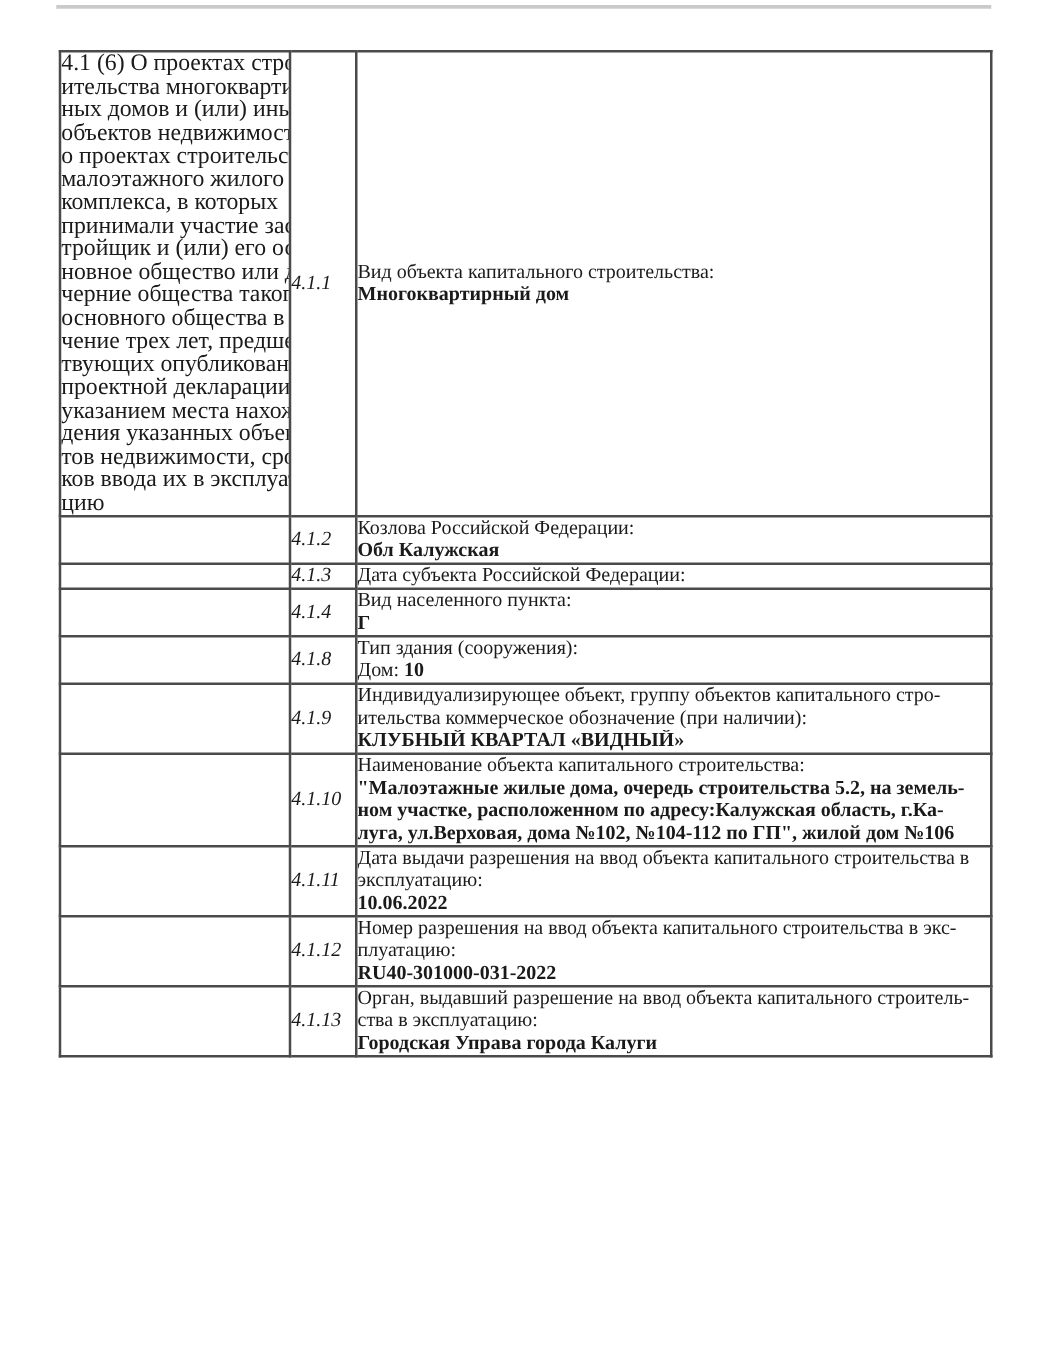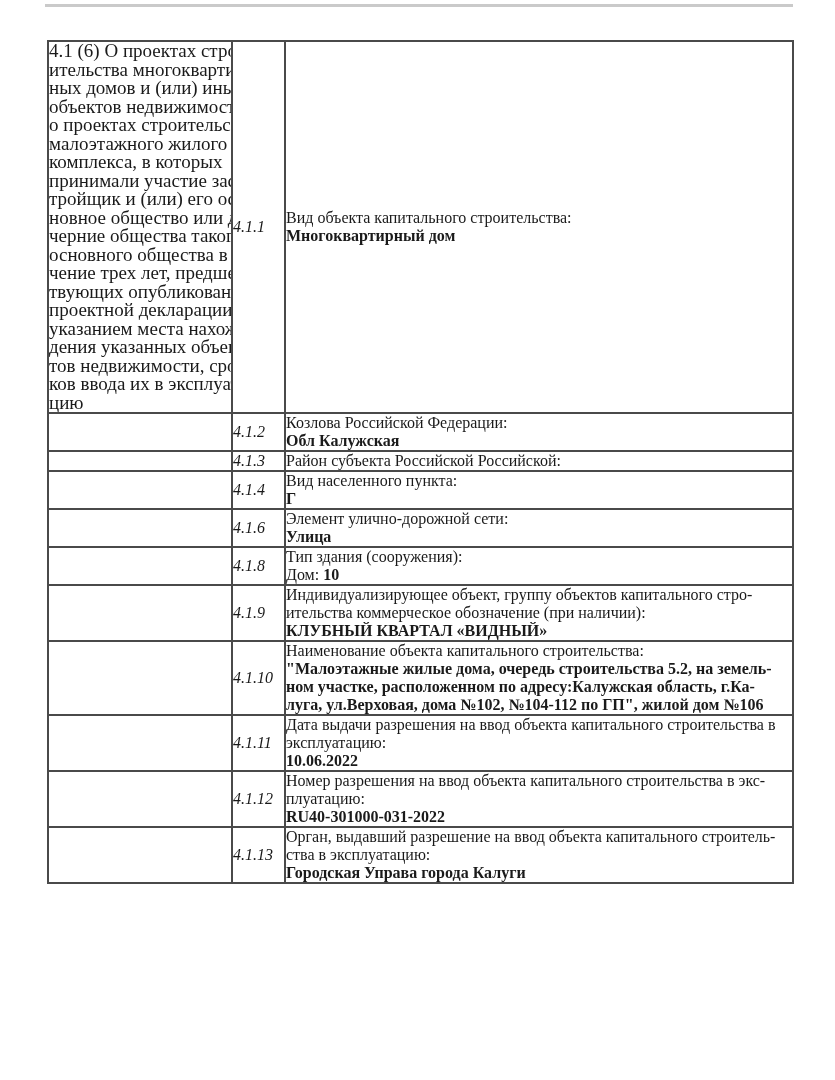--- a/index.html
+++ b/index.html
@@ -107,38 +107,30 @@
       <td class="c2-cell">4.1.2</td>
       <td class="c3-cell">
         <div class="label">Козлова Российской Федерации:</div>
         <div class="value"><span></span><span class="bold">Обл Калужская</span></div>
       </td>
     </tr>
     <tr>
       <td class="c1-cell"></td>
       <td class="c2-cell">4.1.3</td>
       <td class="c3-cell">
-        <div class="label">Район субъекта Российской Российской:</div>
+        <div class="label">Дата субъекта Российской Федерации:</div>
         <div class="value"><span></span><span class="bold"></span></div>
       </td>
     </tr>
     <tr>
       <td class="c1-cell"></td>
       <td class="c2-cell">4.1.4</td>
       <td class="c3-cell">
         <div class="label">Вид населенного пункта:</div>
         <div class="value"><span></span><span class="bold">Г</span></div>
-      </td>
-    </tr>
-    <tr>
-      <td class="c1-cell"></td>
-      <td class="c2-cell">4.1.6</td>
-      <td class="c3-cell">
-        <div class="label">Элемент улично-дорожной сети:</div>
-        <div class="value"><span></span><span class="bold">Улица</span></div>
       </td>
     </tr>
     <tr>
       <td class="c1-cell"></td>
       <td class="c2-cell">4.1.8</td>
       <td class="c3-cell">
         <div class="label">Тип здания (сооружения):</div>
         <div class="value"><span>Дом: </span><span class="bold">10</span></div>
       </td>
     </tr>

